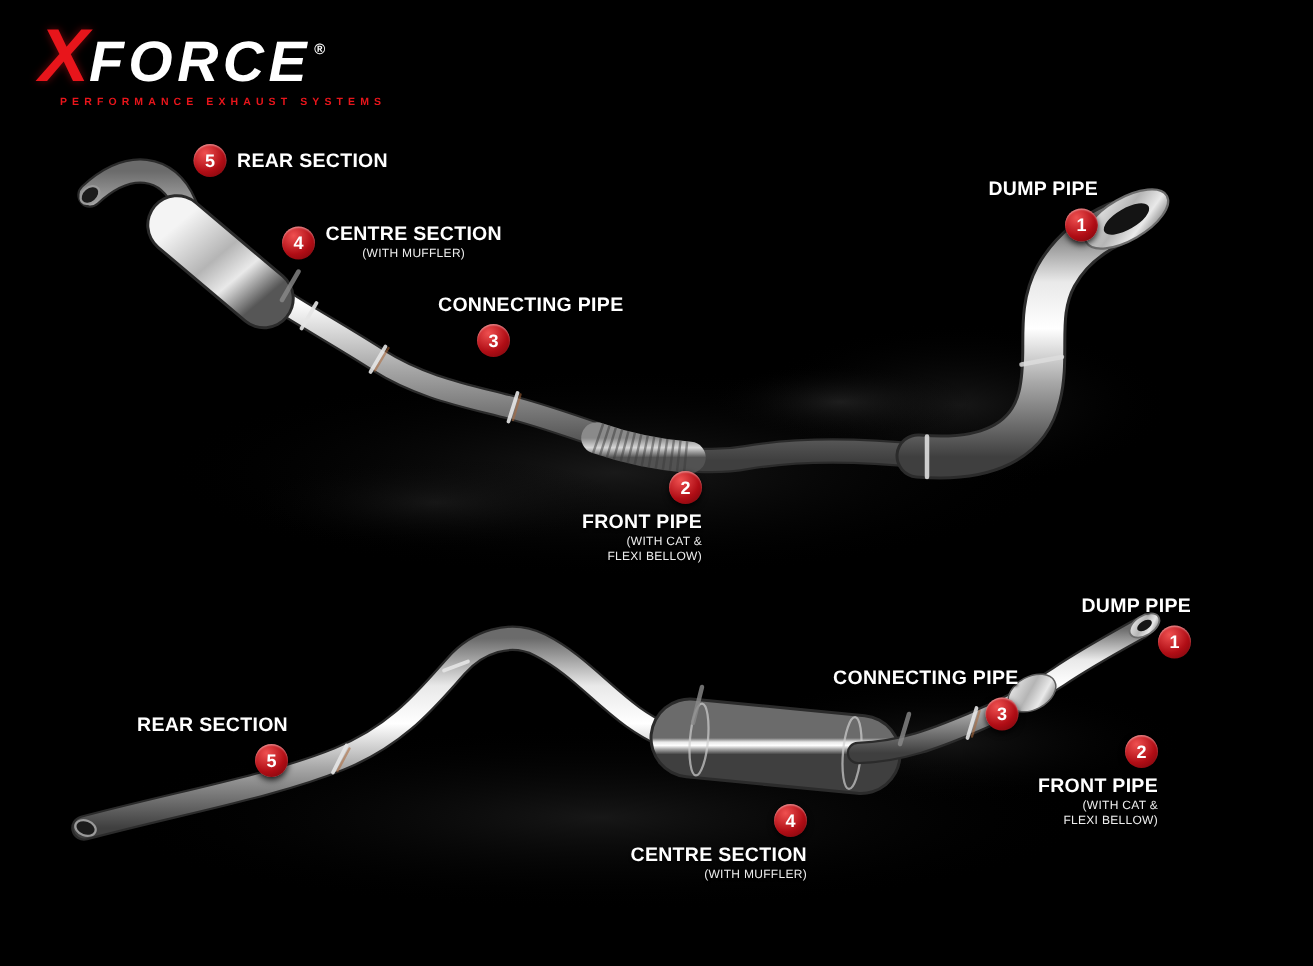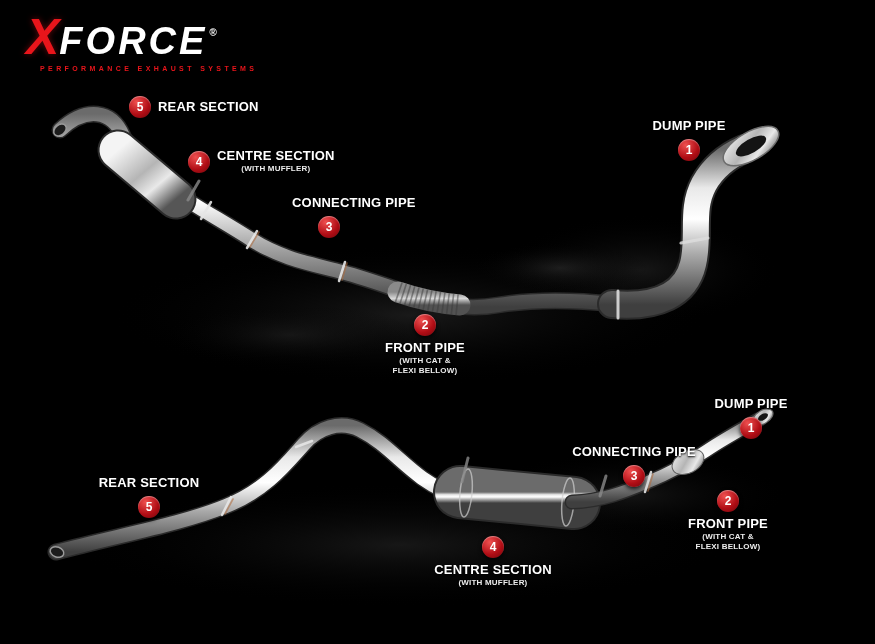--- a/index.html
+++ b/index.html
@@ -15,32 +15,32 @@
   .brand { font-style:italic; font-weight:bold; line-height:1; white-space:nowrap; }
   .brand .x   { color:#e8151b; font-size:50px; letter-spacing:-2px;
                 text-shadow:0 0 6px rgba(232,21,27,.45); }
   .brand .force { color:#ffffff; font-size:38px; letter-spacing:3px; margin-left:2px; }
   .brand .reg { color:#ffffff; font-size:10px; vertical-align:18px; margin-left:2px; }
   .tagline { color:#e8151b; font-size:7px; font-weight:bold; letter-spacing:3.4px;
              margin-top:3px; padding-left:14px; white-space:nowrap; }
 
   
   .label { position:absolute; display:flex; z-index:5; }
-  .col { flex-direction:column; align-items:center; }
+  .col { flex-direction:column; align-items:flex-end; }
   .row { flex-direction:row; align-items:center; gap:7px; }
   .badge {
     width:22px; height:22px; border-radius:50%; flex:0 0 auto;
     background:radial-gradient(circle at 35% 28%, #ef5050, #b00d15 58%, #70060c);
     color:#fff; font-size:12px; font-weight:bold;
     display:flex; align-items:center; justify-content:center;
     box-shadow:0 2px 4px rgba(0,0,0,.85), inset 0 1px 1px rgba(255,255,255,.4);
   }
   .title { color:#ffffff; font-weight:bold; font-size:13px; letter-spacing:.2px;
            text-shadow:0 1px 2px #000; white-space:nowrap; line-height:1.15; }
-  .sub   { color:#ededed; font-weight:bold; font-size:8px; letter-spacing:.2px;
+  .sub   { color:#ededed; font-weight:normal; font-size:8px; letter-spacing:.2px;
            text-shadow:0 1px 2px #000; white-space:nowrap; line-height:1.3; }
   .col .badge { margin:5px 0; }
   .inner-col { display:flex; flex-direction:column; align-items:center; }
   .start { align-items:flex-start; }
   .start .badge { margin-left:26px; }
 </style>
 </head>
 <body>
 
 <div id="screen">

